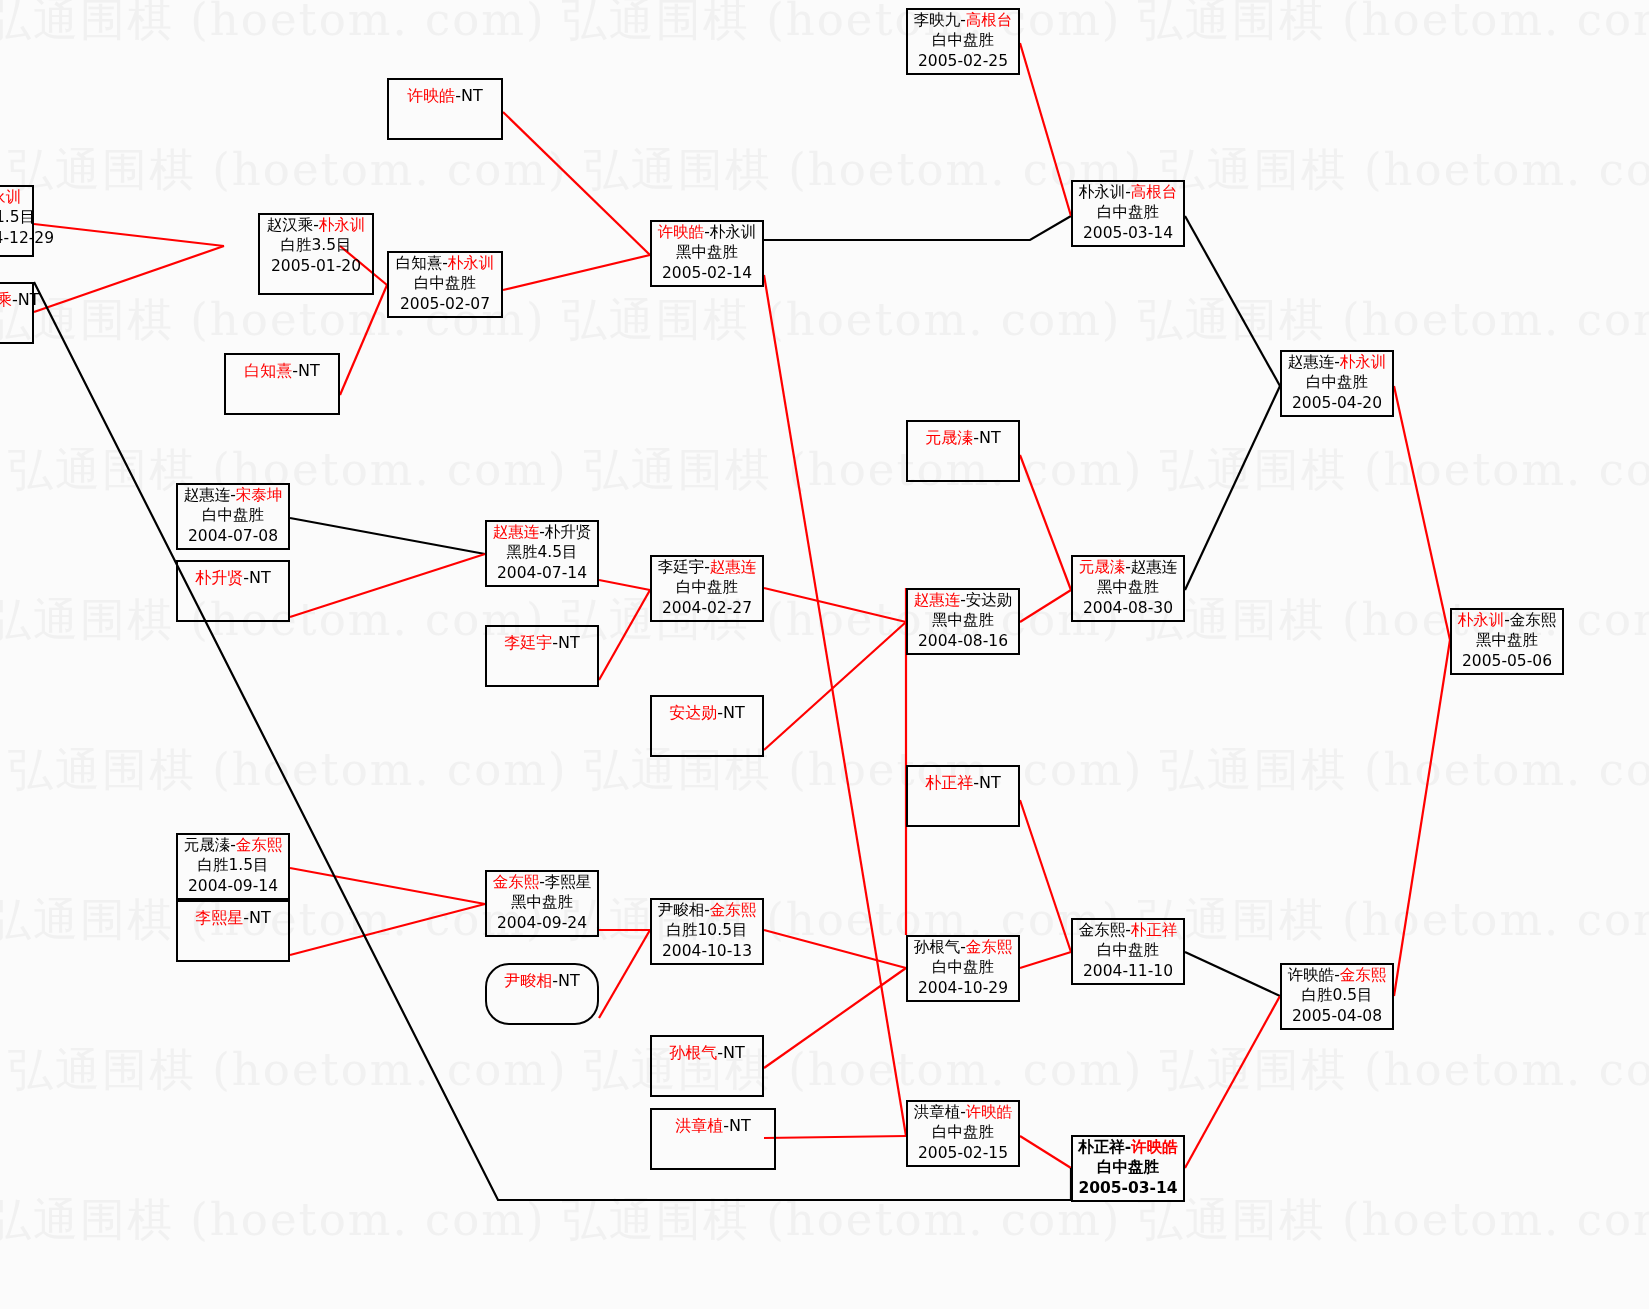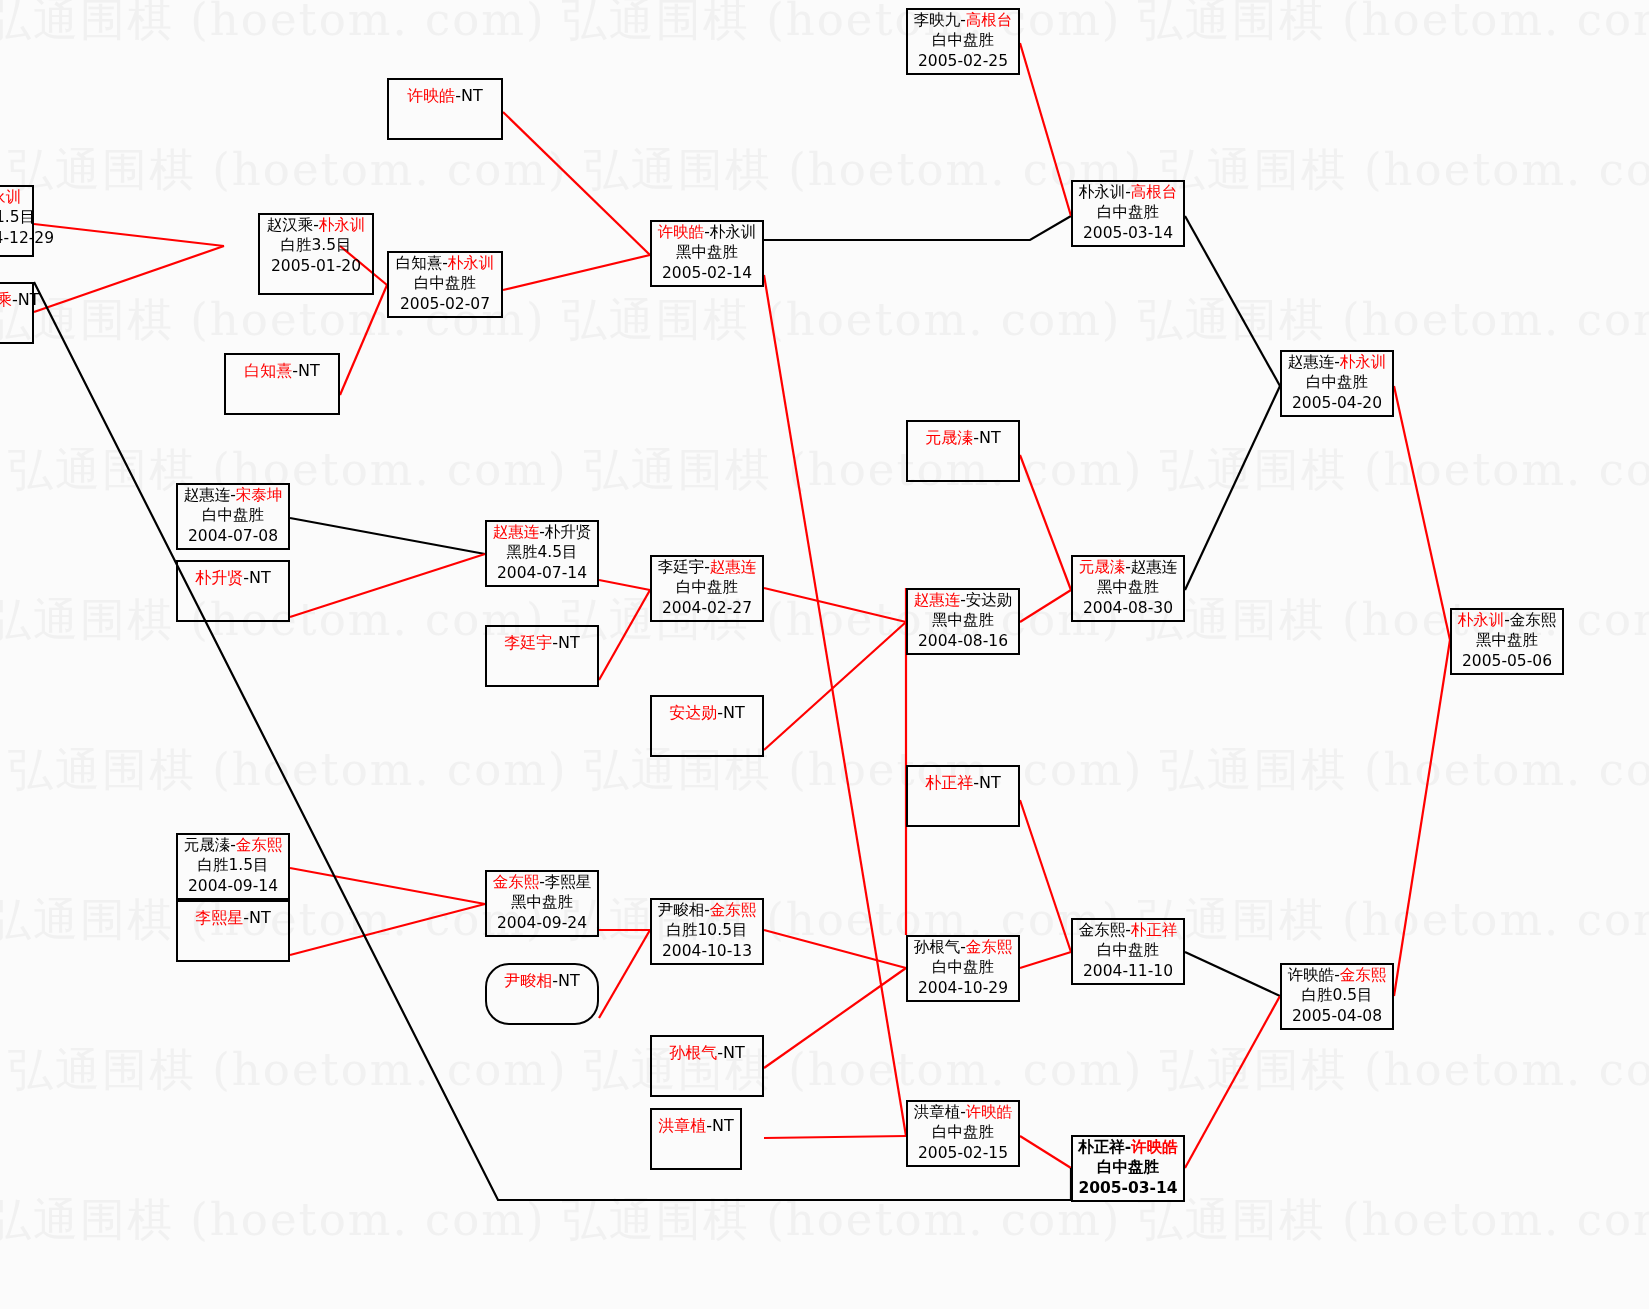--- a/index.html
+++ b/index.html
@@ -203,21 +203,21 @@
         <span class="ln"><span class="red">尹畯相</span><span class="blk">-NT</span></span>
       </div>
       <div class="node" style="left: 650px; top: 898px; width: 114px; height: 67px;">
         <span class="ln"><span class="blk">尹畯相</span><span class="blk">-</span><span class="red">金东熙</span></span>
         <span class="ln"><span class="blk">白胜10.5目</span></span>
         <span class="ln"><span class="blk">2004-10-13</span></span>
       </div>
       <div class="node nt" style="left: 650px; top: 1035px; width: 114px; height: 62px; padding-top: 5px;">
         <span class="ln"><span class="red">孙根气</span><span class="blk">-NT</span></span>
       </div>
-      <div class="node nt" style="left: 650px; top: 1108px; width: 92px; height: 62px; padding-top: 5px;">
+      <div class="node nt" style="left: 650px; top: 1108px; width: 126px; height: 62px; padding-top: 5px;">
         <span class="ln"><span class="red">洪章植</span><span class="blk">-NT</span></span>
       </div>
       <div class="node" style="left: 906px; top: 935px; width: 114px; height: 67px;">
         <span class="ln"><span class="blk">孙根气</span><span class="blk">-</span><span class="red">金东熙</span></span>
         <span class="ln"><span class="blk">白中盘胜</span></span>
         <span class="ln"><span class="blk">2004-10-29</span></span>
       </div>
       <div class="node nt" style="left: 906px; top: 765px; width: 114px; height: 62px; padding-top: 5px;">
         <span class="ln"><span class="red">朴正祥</span><span class="blk">-NT</span></span>
       </div>

